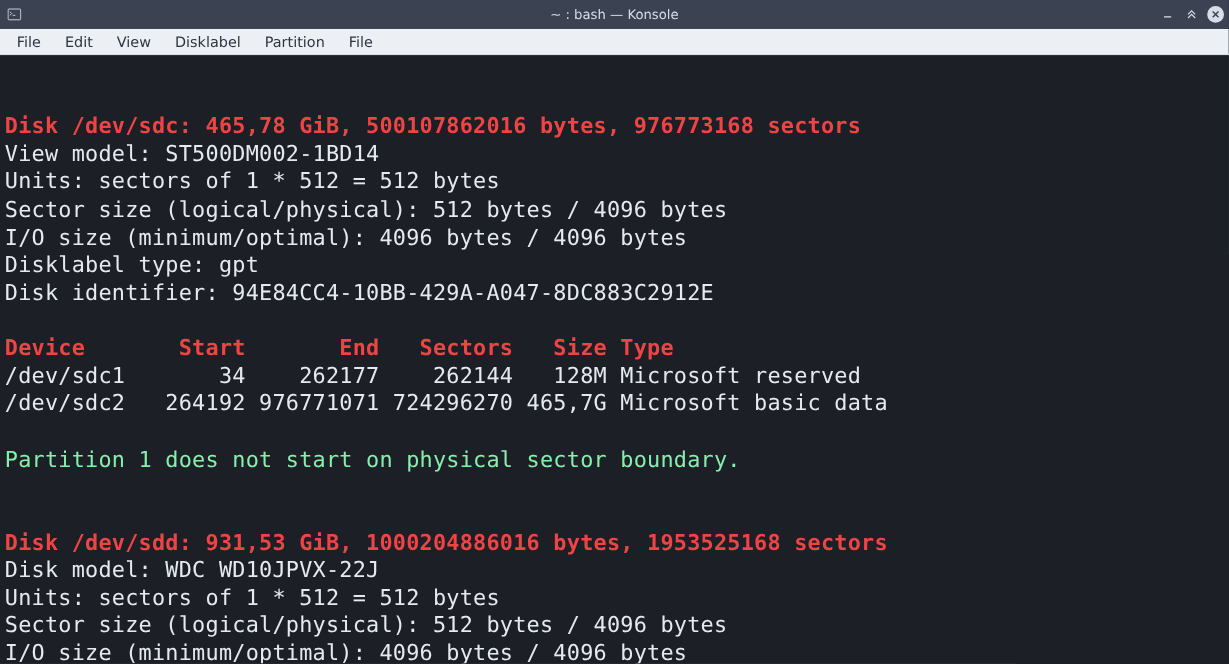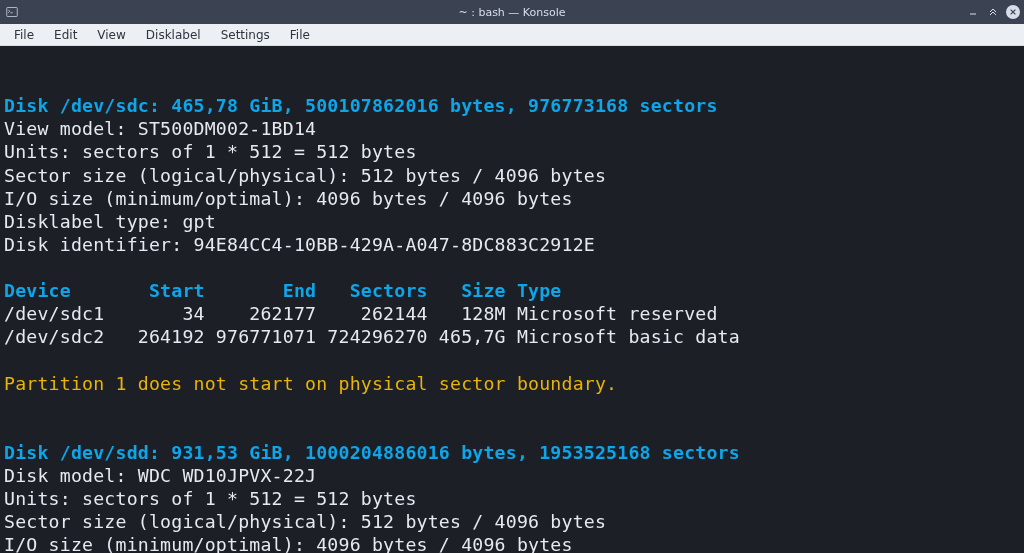--- a/index.html
+++ b/index.html
@@ -84,24 +84,24 @@
       font-family: "DejaVu Sans Mono", "Liberation Mono", monospace;
       font-size: 18.2px;
       line-height: 1.27;
       color: #e5e9f0;
       white-space: pre;
       overflow: hidden;
       letter-spacing: 0.2px;
     }
     .bold {
       font-weight: bold;
-      color: #0ea5e9;
+      color: #ef4444;
     }
     .red {
-      color: #eab308;
+      color: #86efac;
     }
   </style>
 </head>
 <body>
 
 <div class="titlebar">
   <span class="titlebar-icon">
     <svg viewBox="0 0 16 16" fill="currentColor">
         <rect x="1" y="2" width="14" height="12" rx="1" fill="none" stroke="currentColor" stroke-width="1"></rect>
         <path d="M3 5l2 2-2 2" stroke="currentColor" stroke-width="1" fill="none"></path>
@@ -128,21 +128,21 @@
         </svg>
     </span>
   </div>
 </div>
 
 <div class="menubar">
   <span class="menu-item">File</span>
   <span class="menu-item">Edit</span>
   <span class="menu-item">View</span>
   <span class="menu-item">Disklabel</span>
-  <span class="menu-item">Settings</span>
+  <span class="menu-item">Partition</span>
   <span class="menu-item">File</span>
 </div>
 
 <div class="terminal"><span></span>
 <span></span>
 <span class="bold">Disk /dev/sdc: 465,78 GiB, 500107862016 bytes, 976773168 sectors</span>
 <span>View model: ST500DM002-1BD14</span>
 <span>Units: sectors of 1 * 512 = 512 bytes</span>
 <span>Sector size (logical/physical): 512 bytes / 4096 bytes</span>
 <span>I/O size (minimum/optimal): 4096 bytes / 4096 bytes</span>

